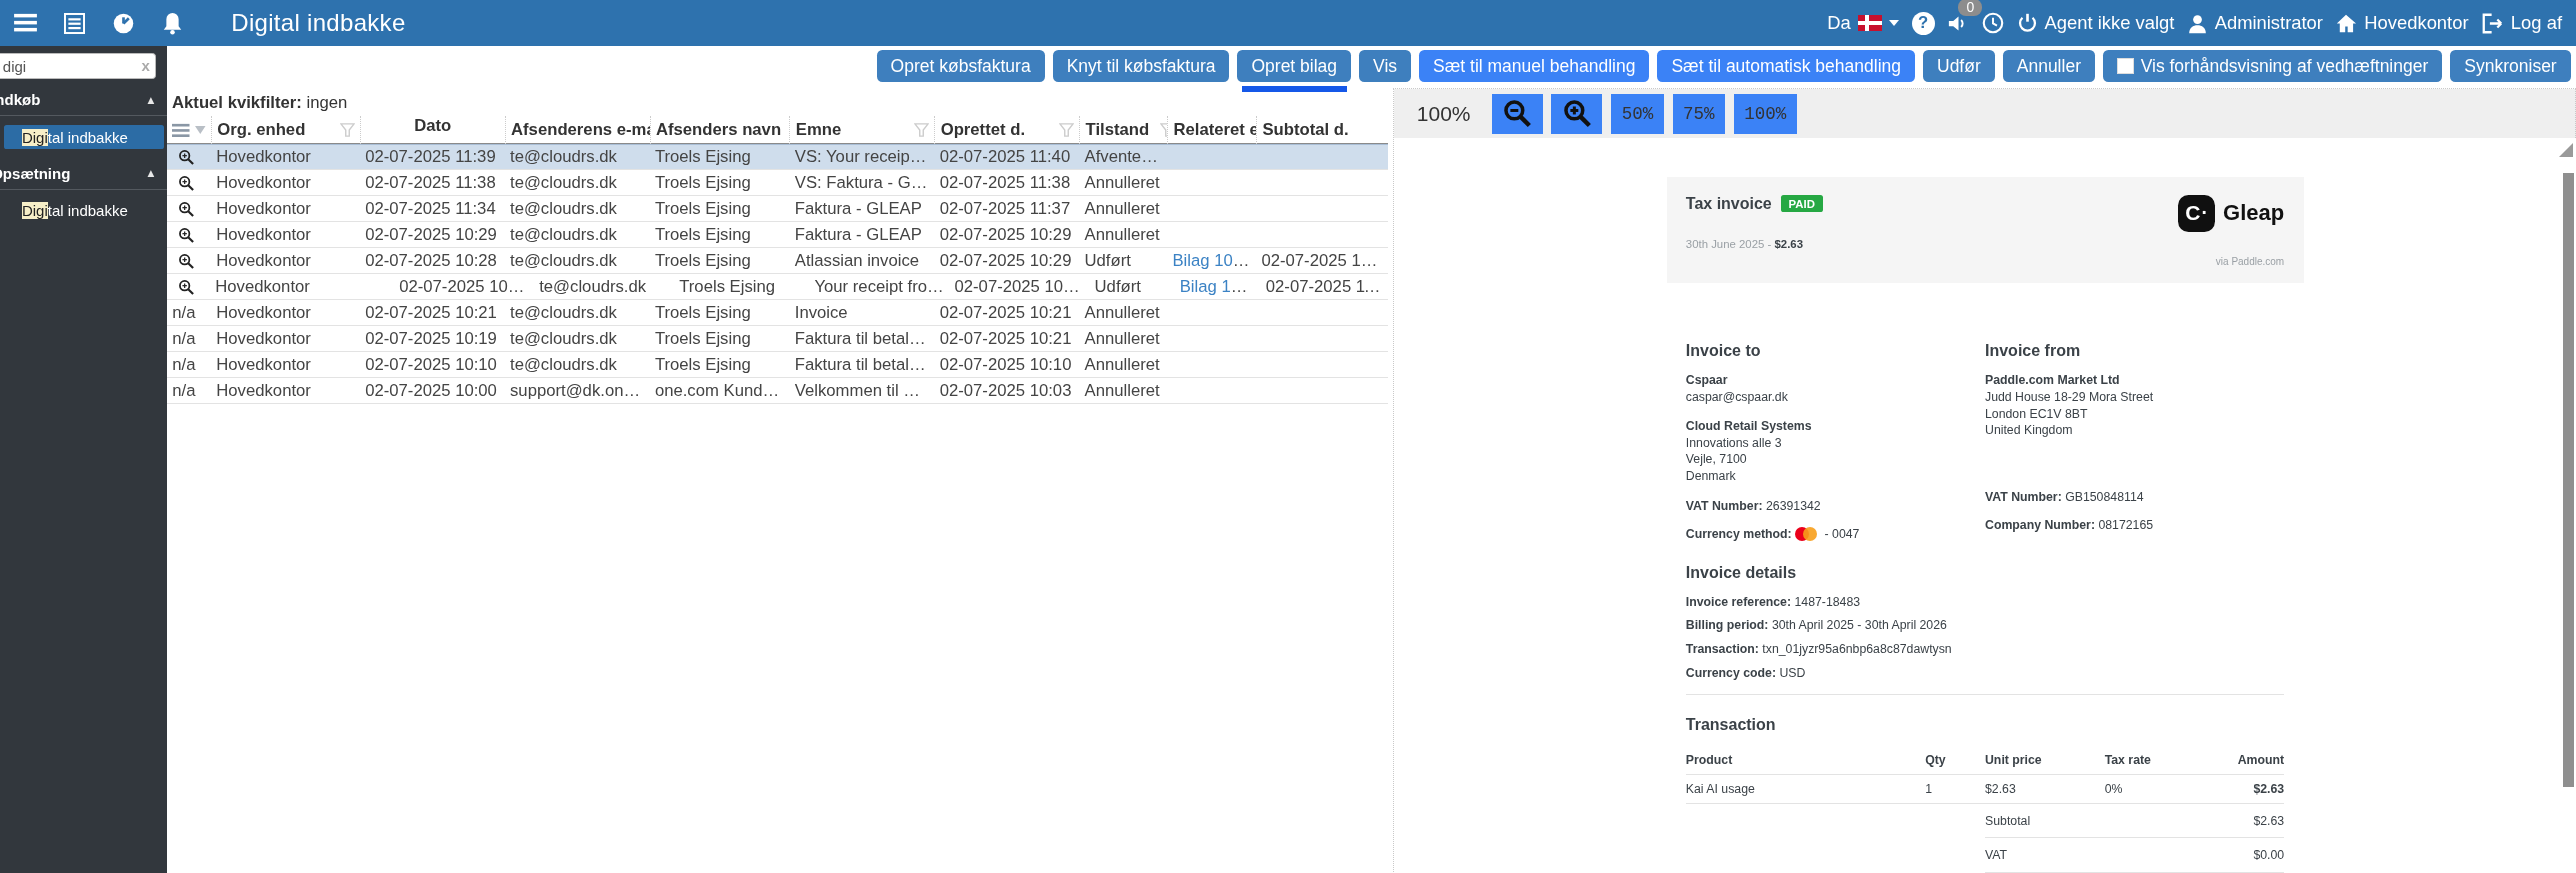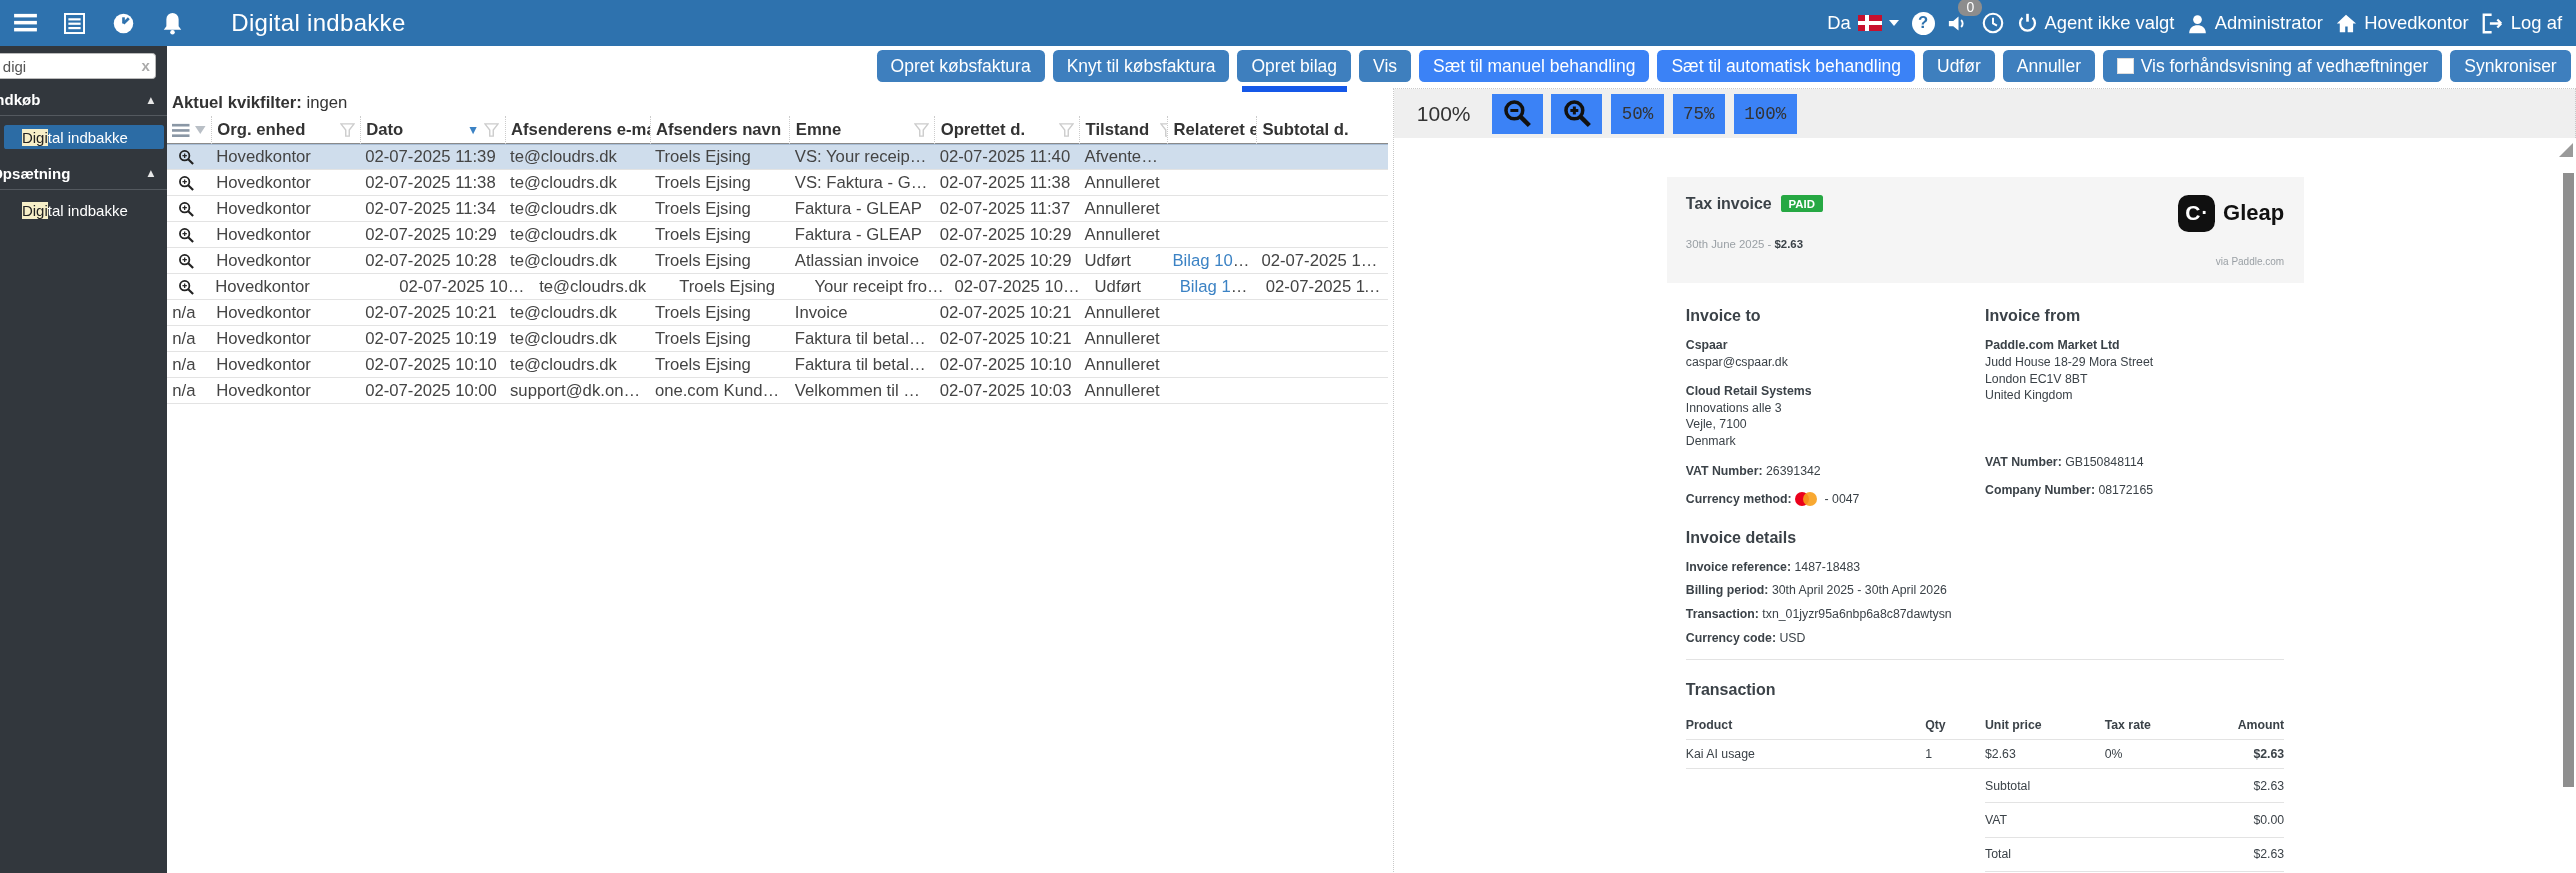--- a/index.html
+++ b/index.html
@@ -78,21 +78,21 @@
   .paid { background:#26a843; color:#fff; font-size:11.4px; font-weight:bold; padding:2.6px 8px; border-radius:2.6px; }
   .ti-date { margin-top:25px; color:#9aa0a5; font-size:11.4px; }
   .ti-date b { color:#3b4248; }
   .brand { text-align:right; }
   .brand-row { display:flex; align-items:center; gap:8px; justify-content:flex-end; }
   .gleap-mark { width:37px; height:37px; background:#101010; border-radius:10.5px; color:#fff; display:flex; align-items:center; justify-content:center; font-weight:bold; font-size:21px; }
   .gleap-mark .dot { font-size:19.3px; margin-left:0.9px; }
   .brand-name { font-size:22px; font-weight:bold; color:#111; }
   .via { color:#9aa0a5; font-size:10px; margin-top:24px; }
   .doc-cols { display:flex; padding:17.5px 19.3px 0 19.3px; }
-  .doc-col { width:50%; }
+  .doc-col { width:50%;margin-top:35px; }
   .h2 { font-size:16px; font-weight:bold; margin:7px 0 12.3px 0; }
   .line { line-height:16.7px; }
   .gap { height:12.3px; }
   .b { font-weight:bold; }
   .kv { margin-top:14px; }
   .mc { display:inline-block; width:26px; height:14px; position:relative; vertical-align:-2.6px; }
   .mc::before { content:''; position:absolute; left:0; width:14px; height:14px; border-radius:50%; background:#eb001b; }
   .mc::after { content:''; position:absolute; left:8px; width:14px; height:14px; border-radius:50%; background:#f79e1b; opacity:.9; }
   .doc-details { padding:16px 19.3px 0 19.3px; }
   .detline { margin-bottom:9.7px; }
@@ -256,21 +256,21 @@
         </div>
         <div class="th" style="width: 149px;">
           <span>Org. enhed</span>
           <span class="spacer"></span>
           <span class="funnel">
             <svg width="15" height="14" viewBox="0 0 17 16">
               <path d="M1 1h15l-5.5 7v7h-4V8z" fill="none" stroke="#ccc" stroke-width="1.6"></path>
             </svg>
           </span>
         </div>
-        <div class="th" style="width: 145px;">
+        <div class="th" style="width: 145px; flex-direction: column;">
           <span>Dato</span>
           <span class="spacer"></span>
           <span class="sortdn">▼</span>
           <span class="funnel">
             <svg width="15" height="14" viewBox="0 0 17 16">
               <path d="M1 1h15l-5.5 7v7h-4V8z" fill="none" stroke="#ccc" stroke-width="1.6"></path>
             </svg>
           </span>
         </div>
         <div class="th" style="width: 145px;">

